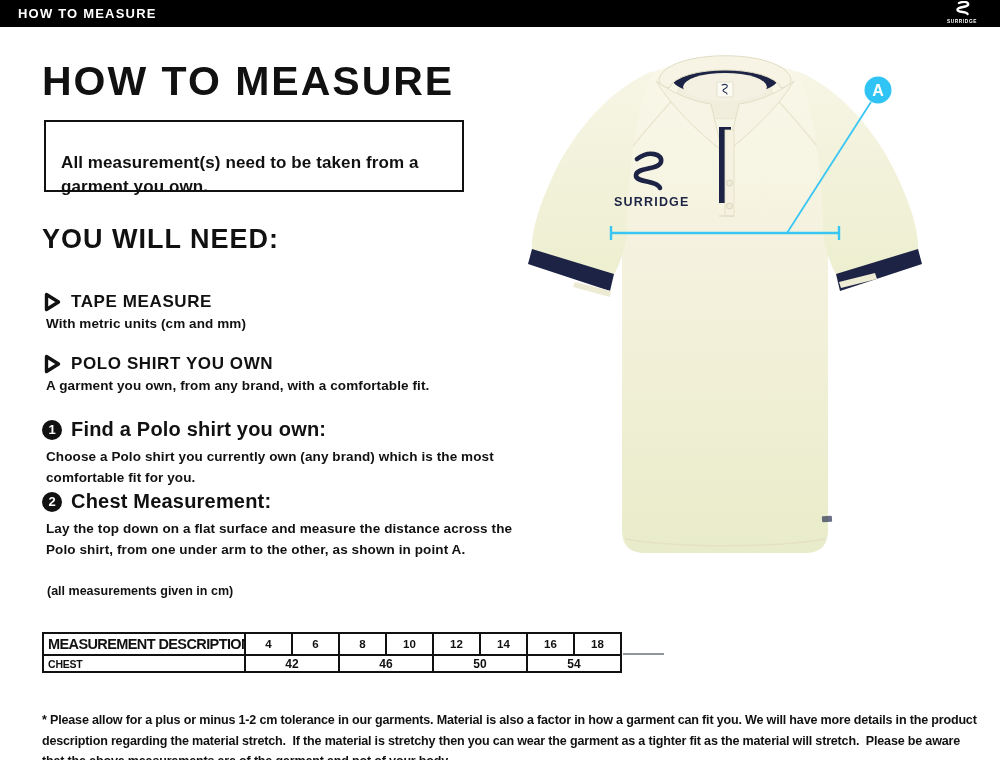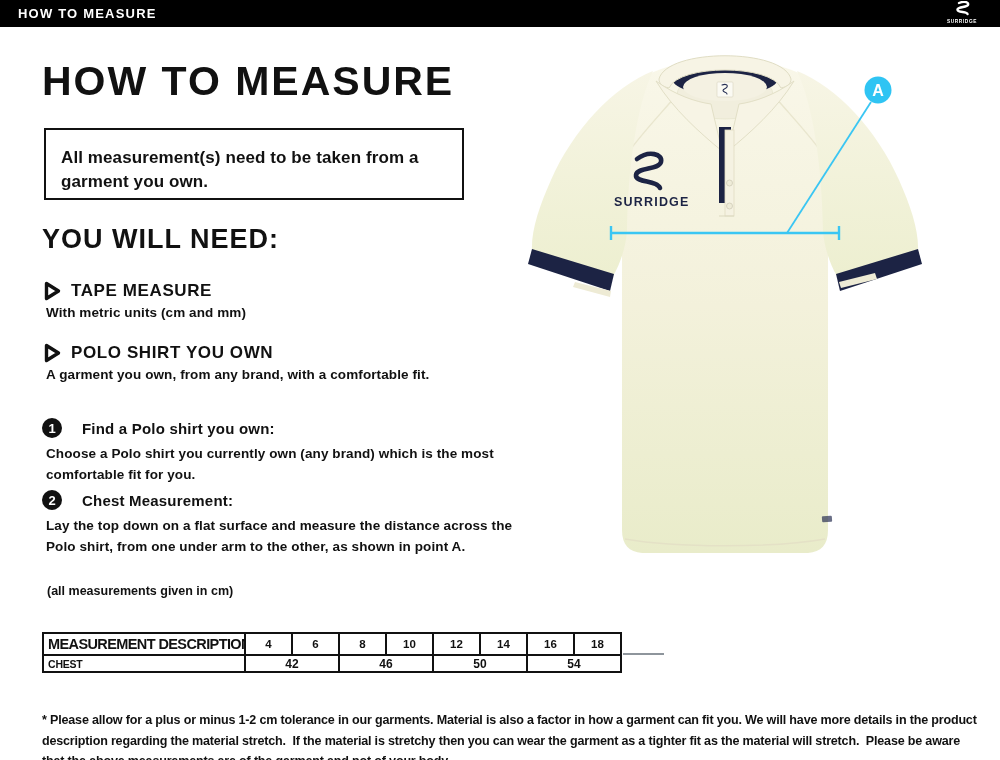--- a/index.html
+++ b/index.html
@@ -7,40 +7,40 @@
   .page { position:relative; width:1000px; height:760px; overflow:hidden; background:#fff; }
 
   
   .topbar { position:absolute; left:0; top:0; width:1000px; height:27px; background:#000; display:flex; align-items:center; }
   .topbar-title { color:#fff; font-size:13px; font-weight:bold; letter-spacing:1.2px; margin-left:18px; }
   .topbar-logo { position:absolute; right:16px; top:1px; width:44px; height:25px; display:flex; flex-direction:column; align-items:center; justify-content:center; }
   .topbar-logo svg { display:block; }
 
   
   .h1 { position:absolute; left:42px; top:58px; font-size:41px; font-weight:bold; letter-spacing:2px; color:#111; }
-  .note-box { position:absolute; left:44px; top:128px; width:420px; height:72px; border:2px solid #111; padding:16px 15px; }
+  .note-box { position:absolute; left:44px; top:120px; width:420px; height:72px; border:2px solid #111; padding:29px 15px; }
   .note-box p { font-size:17px; font-weight:bold; line-height:1.42; letter-spacing:0.1px; }
   .h2 { position:absolute; left:42px; top:224px; font-size:27px; font-weight:bold; letter-spacing:1px; }
 
   
-  .need-item { position:absolute; left:44px; }
+  .need-item { position:absolute; left:44px;margin-top:11px; }
   .need-head { display:flex; align-items:center; gap:10px; }
   .need-head .tri { flex:0 0 auto; }
   .need-label { font-size:17px; font-weight:bold; letter-spacing:0.6px; }
   .need-desc { font-size:13.5px; font-weight:bold; margin-top:4px; letter-spacing:0.1px; margin-left:2px; }
   #need-1 { top:281px; }
   #need-2 { top:343px; }
 
   
   .step { position:absolute; left:42px; }
   #step-1 { top:418px; }
   #step-2 { top:490px; }
   .step-head { display:flex; align-items:center; gap:9px; }
   .step-num { width:20px; height:20px; border-radius:50%; background:#111; color:#fff; font-size:13px; font-weight:bold; display:flex; align-items:center; justify-content:center; }
-  .step-title { font-size:15px; font-weight:bold; letter-spacing:0.2px;margin-left:11px; }
+  .step-title { font-size:20px; font-weight:bold; letter-spacing:0.2px; }
   .step-desc { font-size:13.5px; font-weight:bold; line-height:1.55; margin-top:6px; margin-left:4px; width:490px; letter-spacing:0.1px; }
 
   
   .sc-head { position:absolute; left:42px; top:584px; display:flex; align-items:baseline; }
   .sc-title { font-size:27px; font-weight:bold; letter-spacing:1px; }
   .sc-sub { font-size:12.5px; font-weight:bold; margin-left:5px; }
 
   table.size-chart { position:absolute; left:42px; top:632px; width:580px; border-collapse:collapse; table-layout:fixed; }
   table.size-chart td { border:2px solid #111; text-align:center; vertical-align:middle; font-weight:bold; padding:0; overflow:hidden; white-space:nowrap; }
   table.size-chart .desc-col { width:202px; text-align:left; padding-left:4px; }

